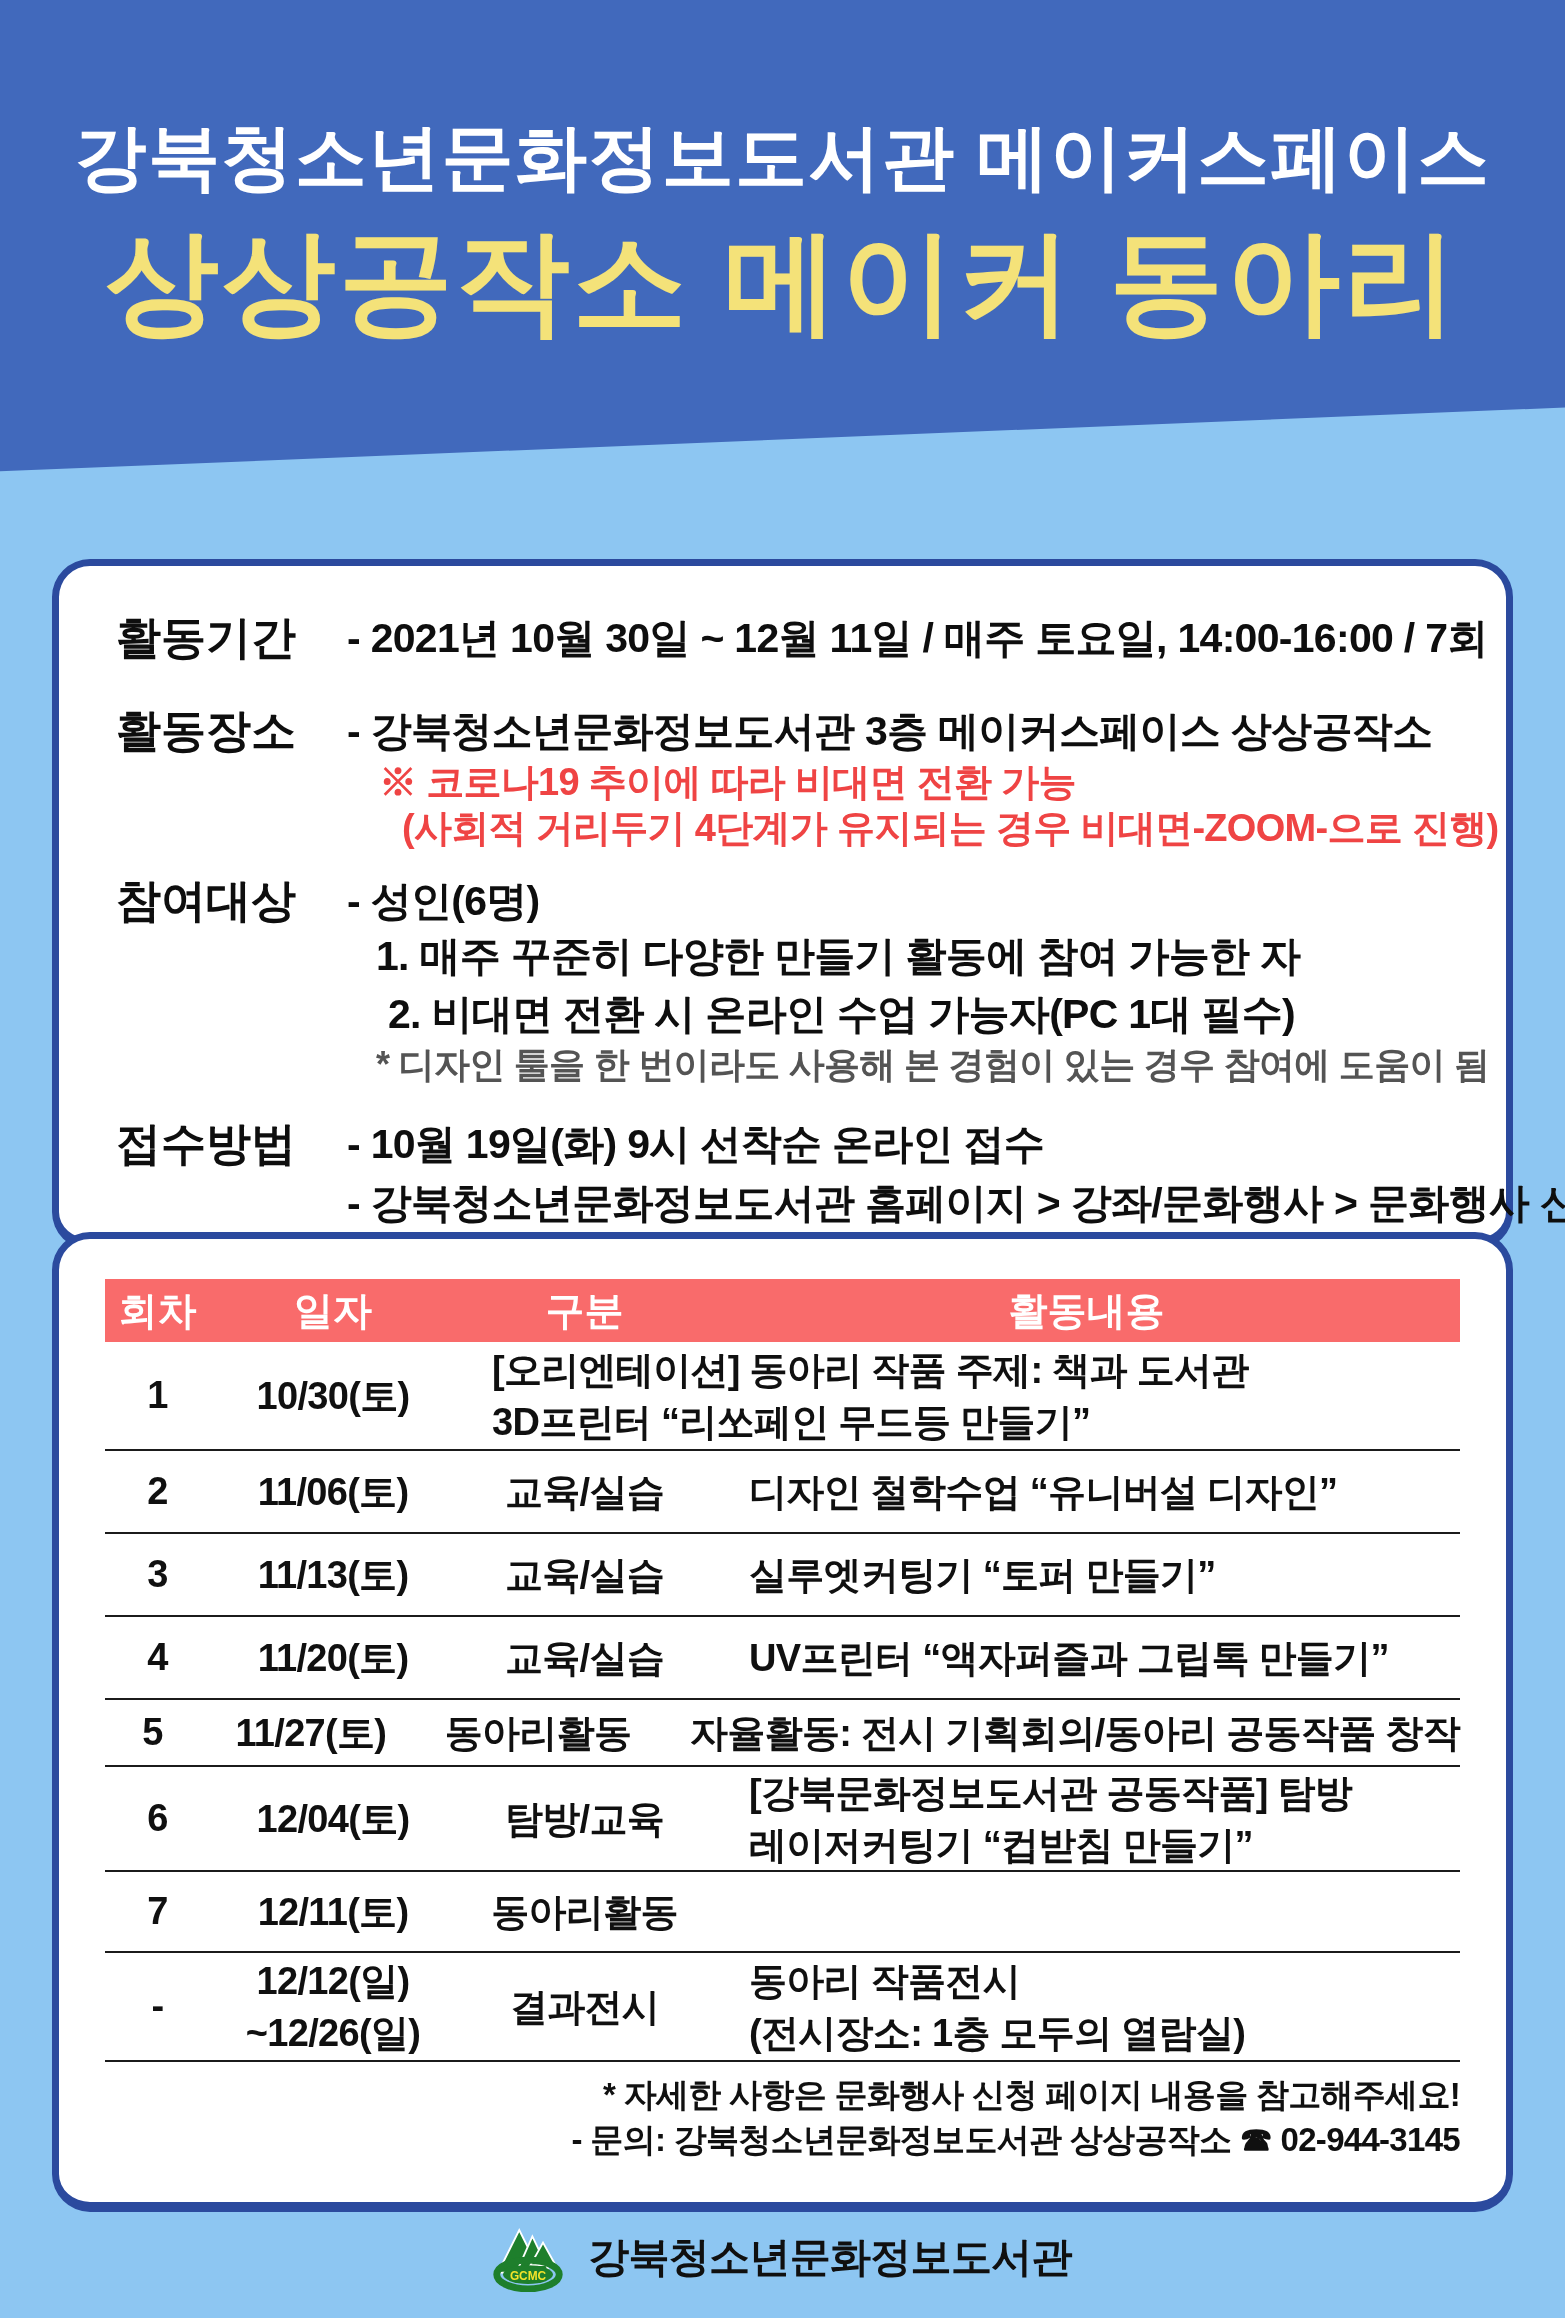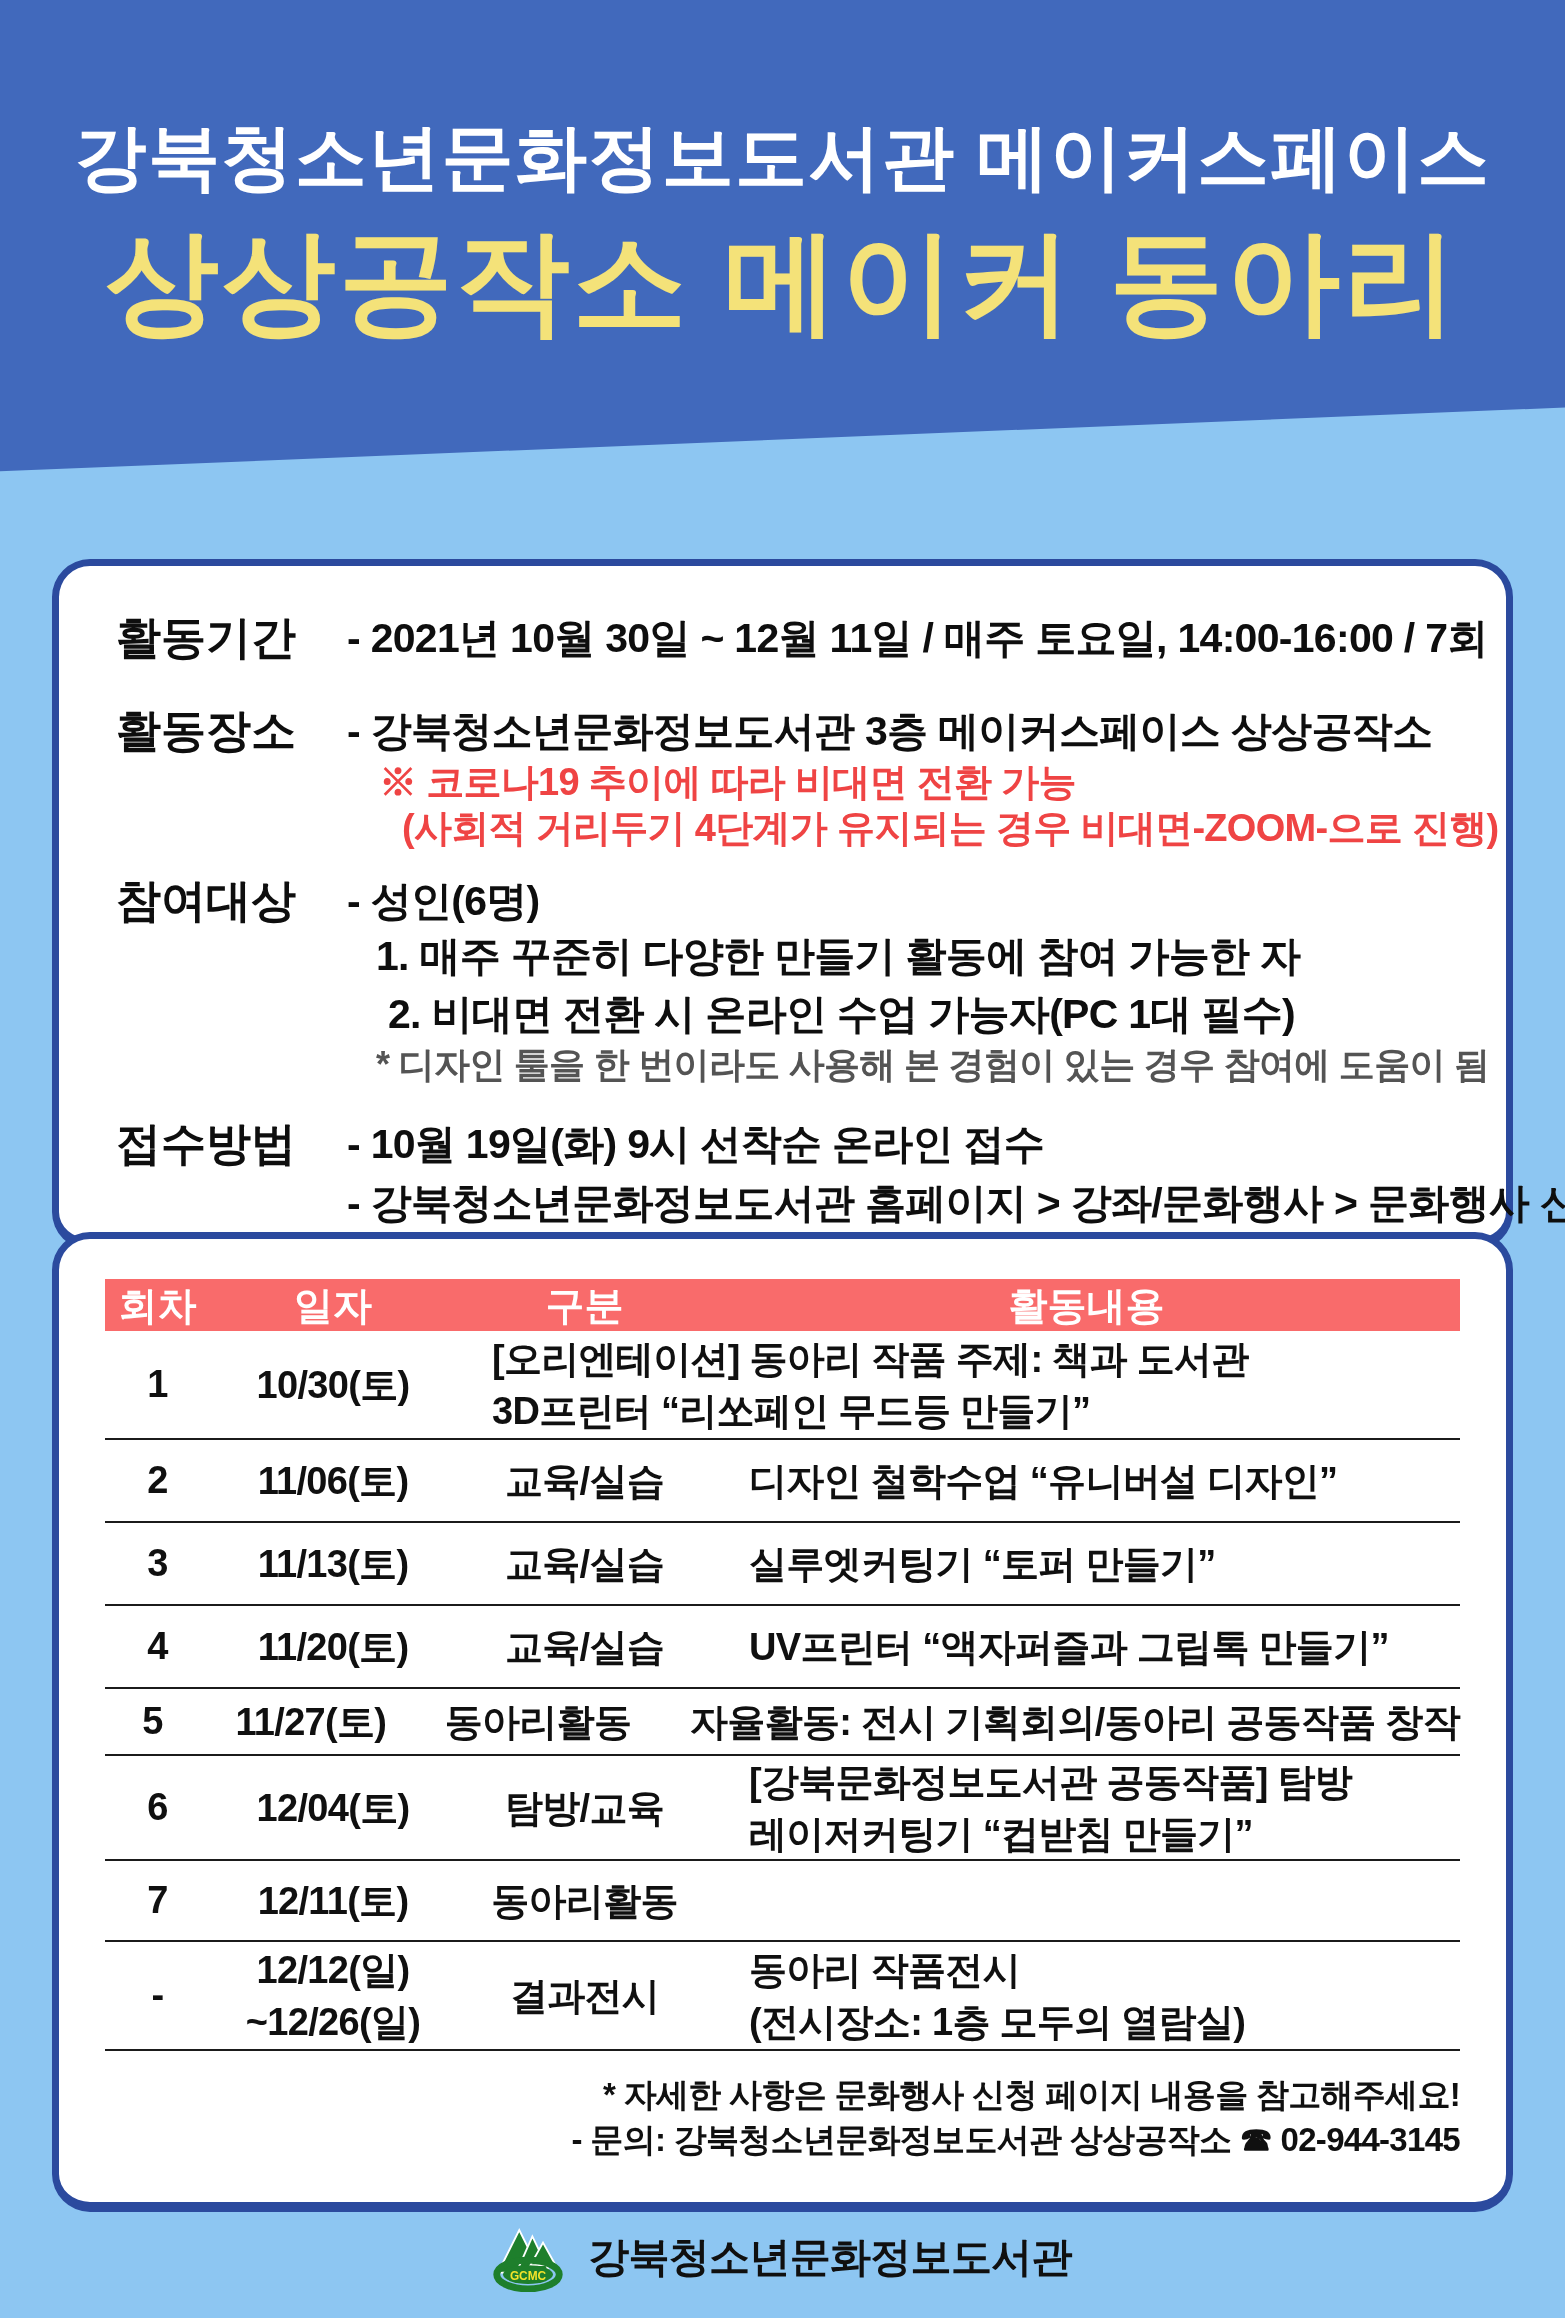--- a/index.html
+++ b/index.html
@@ -39,21 +39,21 @@
 
   
   .t-label { position:absolute; font-size:45px; font-weight:800; color:#0e0e0e; white-space:nowrap; }
   .t-val   { position:absolute; font-size:41px; font-weight:700; color:#0e0e0e; white-space:nowrap; letter-spacing:-0.7px; }
   .t-blue  { position:absolute; font-size:38px; font-weight:700; color:#ef4444; white-space:nowrap; letter-spacing:-0.7px; }
   .t-gray  { position:absolute; font-size:36px; font-weight:700; color:#545454; white-space:nowrap; letter-spacing:-0.7px; }
 
   
   .table { position:absolute; left:46px; top:40px; width:1355px; }
   .thead {
-    display:flex; height:52px;
+    display:flex; align-items:center; height:63px;
     background:#f96b6b; color:#ffffff;
     font-size:39px; font-weight:800;
   }
   .trow {
     display:flex; align-items:center;
     border-bottom:2.9px solid #1b1b1b;
     font-size:38px; font-weight:700; color:#101010;
     box-sizing:border-box; letter-spacing:-0.7px;
   }
   .r1 { height:109px; } .r2 { height:83px; } .r3 { height:83px; } .r4 { height:83px; }

